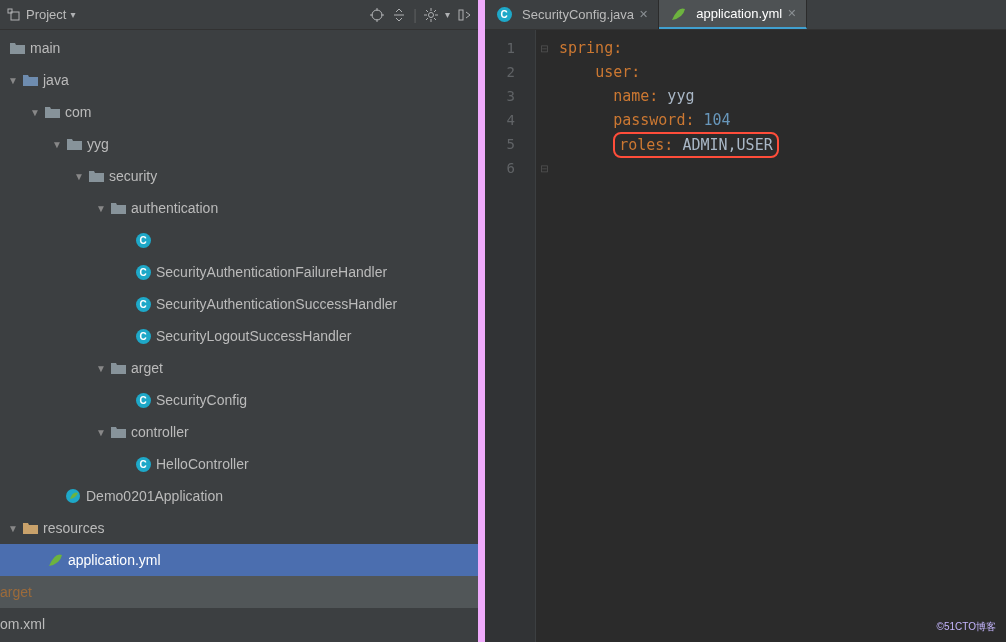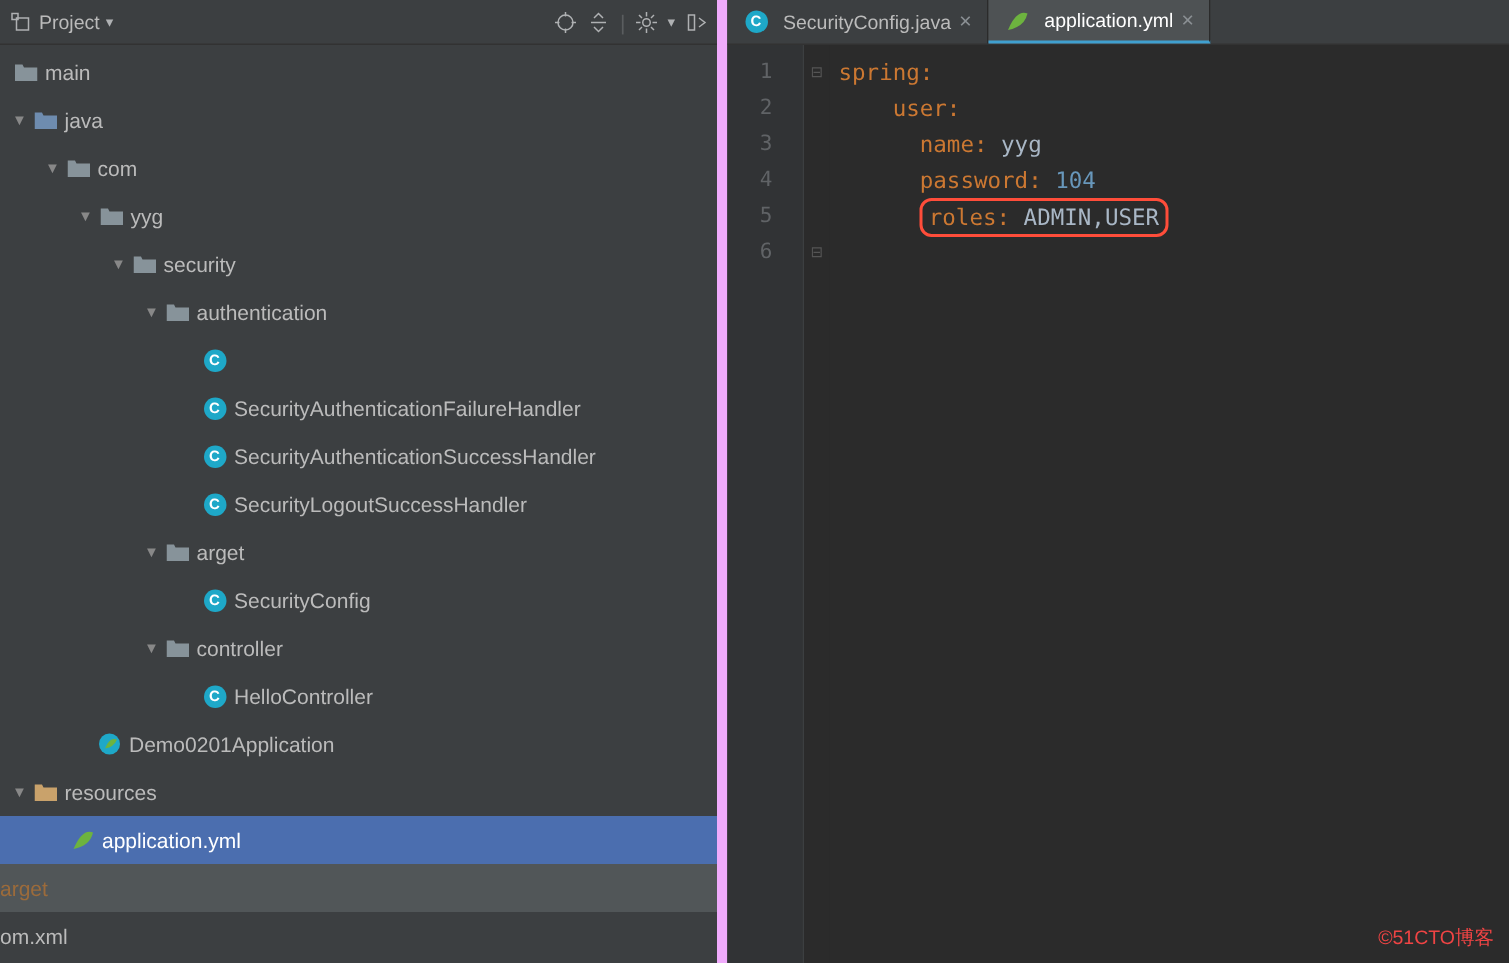--- a/index.html
+++ b/index.html
@@ -117,22 +117,22 @@
   border-radius: 8px;
   padding: 0 4px;
   display: inline-block;
   line-height: 22px;
 }
 .pom-row, .target-row { background: #515658; color: #000; }
 .watermark {
   position: absolute;
   bottom: 8px;
   right: 10px;
-  color: #ef4444;
-  font-size: 13px;
+  color: #c4b5fd;
+  font-size: 10px;
 }
 </style>
 </head>
 <body>
 
 <div class="sidebar">
   <div class="project-header">
     <div class="project-header-left">
       <span class="header-icon">
         <svg width="14" height="14" viewBox="0 0 14 14">

